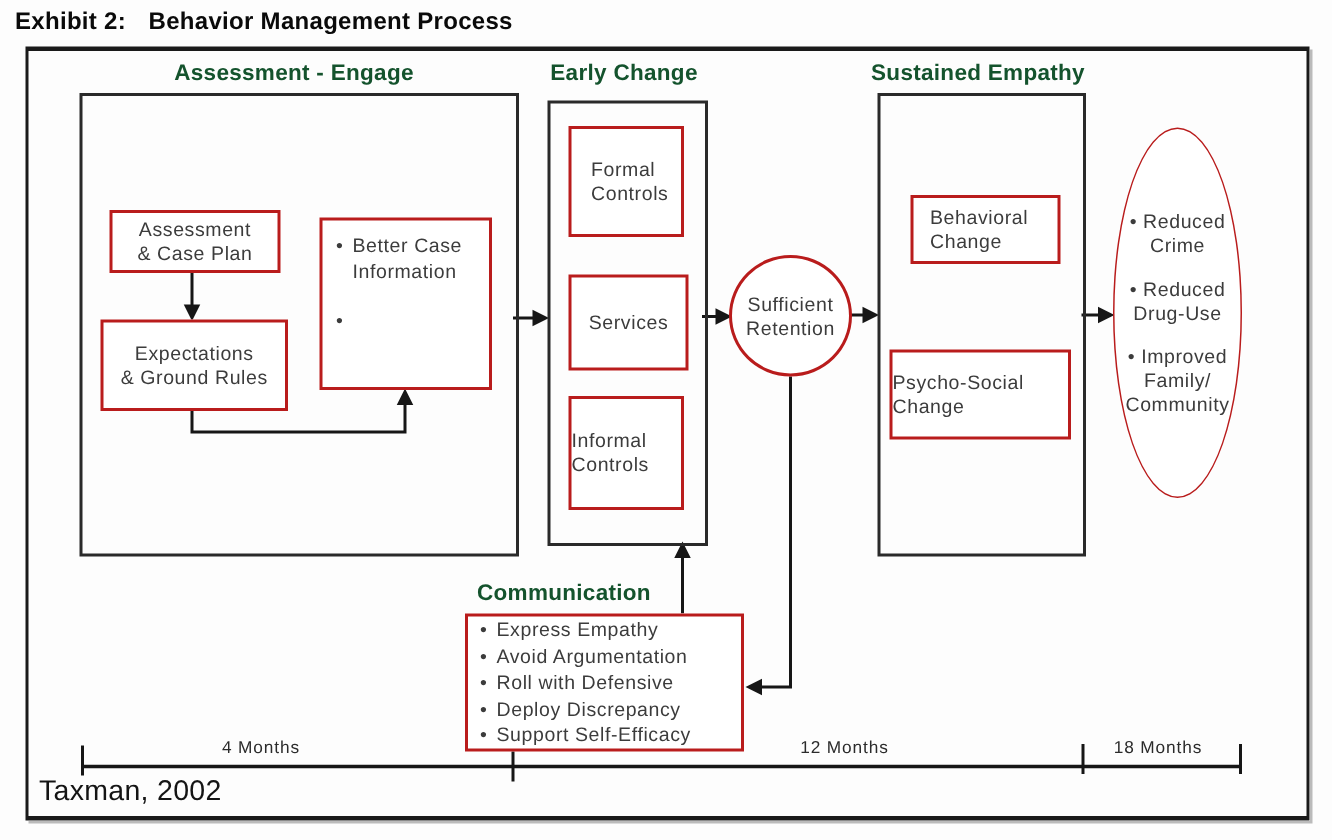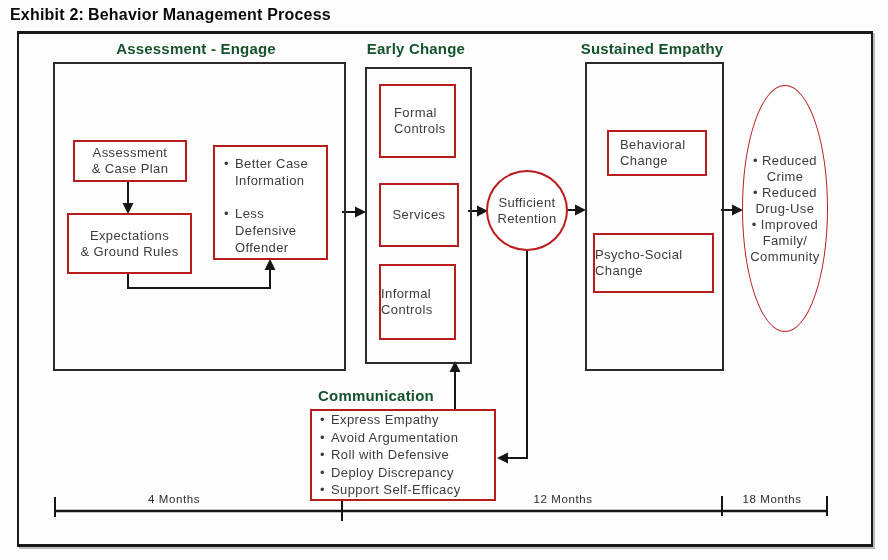--- a/index.html
+++ b/index.html
@@ -1,38 +1,38 @@
 <!DOCTYPE html>
 <html><head>
 <meta charset="utf-8">
 <style>
   html,body{margin:0;padding:0;background:#ffffff;}
   .page{position:relative;width:888px;height:560px;background:#fdfdfd;
         font-family:"Liberation Sans", sans-serif;overflow:hidden;color:#222;}
   .title{position:absolute;left:10px;top:6px;font-size:16px;font-weight:bold;
          color:#0a0a0a;letter-spacing:.2px;}
-  .title .t2{margin-left:4px;}
+  .title .t2{margin-left:15px;}
   .frame{position:absolute;left:17px;top:31px;width:852px;height:510px;
          border:2px solid #1a1a1a;border-top-width:3px;border-bottom-width:3px;
          box-shadow:2px 2px 0 #bbb;}
   .hdr{position:absolute;font-weight:bold;font-size:15px;color:#14532d;
        text-align:center;letter-spacing:.2px;white-space:nowrap;}
   .gbox{position:absolute;border:2px solid #2a2a2a;background:transparent;}
   .box{position:absolute;border:2px solid #b91c1c;background:#fff;display:flex;
        align-items:center;justify-content:center;color:#3c3c3c;font-size:13px;
        line-height:16px;letter-spacing:.4px;}
   .ml{white-space:pre-line;}
   .ctr{text-align:center;}
   .leftpad{justify-content:flex-start;}
   .round{border-radius:50%;border-width:2px;}
   .blist{flex-direction:column;align-items:stretch;justify-content:flex-start;
          padding:8px 4px 8px 9px;gap:16px;line-height:17px;}
   .bi{display:flex;}
   .bi .b{width:11px;flex:none;}
-  .elist{flex-direction:column;}
+  .elist{flex-direction:column;gap:13px;}
   .commbox{flex-direction:column;align-items:stretch;justify-content:center;
            padding:4px 6px 4px 8px;line-height:17.5px;}
   .tlabel{position:absolute;width:110px;text-align:center;font-size:11.5px;
           color:#2b2b2b;letter-spacing:.6px;}
   .credit{position:absolute;left:26px;top:517px;font-size:19px;color:#141414;
           letter-spacing:.2px;}
   svg.connectors{position:absolute;left:0;top:0;pointer-events:none;}
   svg .ln{stroke:#161616;stroke-width:2;fill:none;}
   svg .thick{stroke-width:2.4;}
   svg .hd{fill:#161616;stroke:none;}
@@ -96,23 +96,20 @@
 &amp; Ground Rules</span>
   </div>
   <div class="box blist" style="left:213px;top:145px;width:115px;height:115px;box-sizing:border-box;">
     <div class="bi">
       <span class="b">•</span>
       <span class="ml">Better Case
 Information</span>
     </div>
     <div class="bi">
       <span class="b">•</span>
-      <span class="ml">Less
-Defensive
-Offender</span>
     </div>
   </div>
 
   <div class="gbox" style="left:365px;top:67px;width:103px;height:293px;"></div>
   <div class="box leftpad" style="left:379px;top:84px;width:77px;height:74px;padding-left:13px;box-sizing:border-box;">
     <span class="ml">Formal
 Controls</span>
   </div>
   <div class="box" style="left:379px;top:183px;width:76px;height:60px;">
     <span class="ml ctr">Services</span>
@@ -167,14 +164,15 @@
     <div class="bi">
       <span class="b">•</span>
       <span>Support Self-Efficacy</span>
     </div>
   </div>
 
   <div class="tlabel" style="left:119px;top:493px;">4 Months</div>
   <div class="tlabel" style="left:508px;top:493px;">12 Months</div>
   <div class="tlabel" style="left:717px;top:493px;">18 Months</div>
 
+  <div class="credit">Taxman, 2002</div>
 
 </div>
 
 </body></html>

